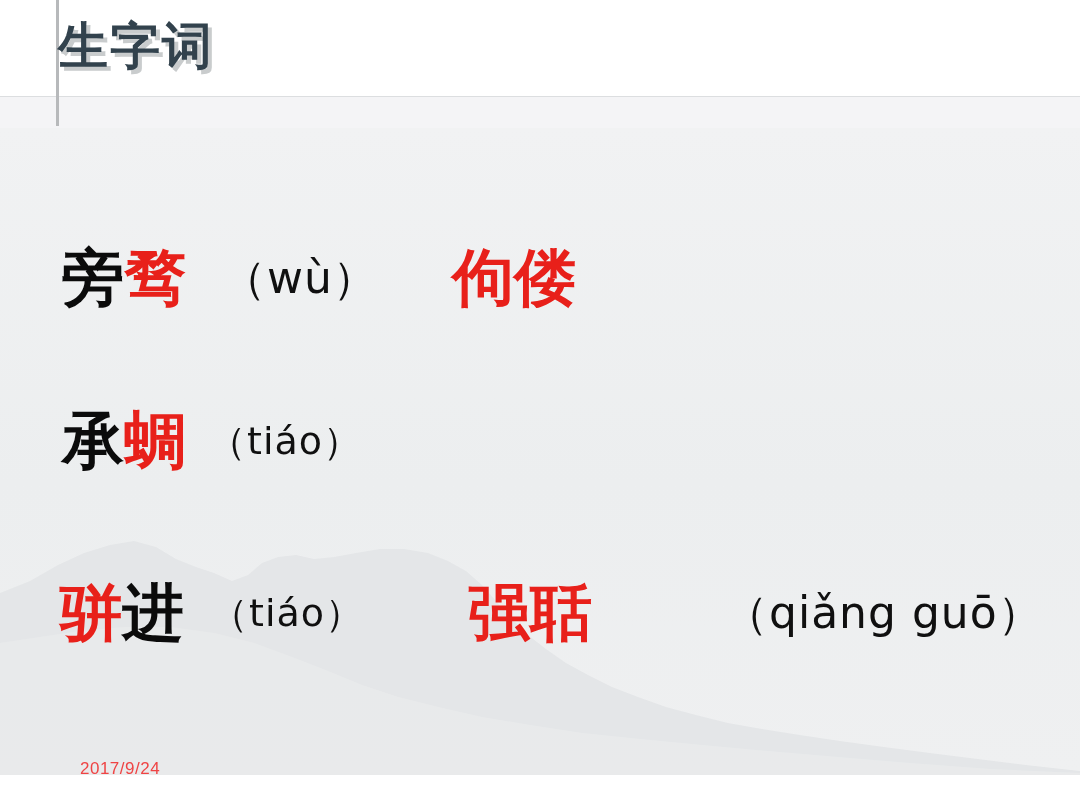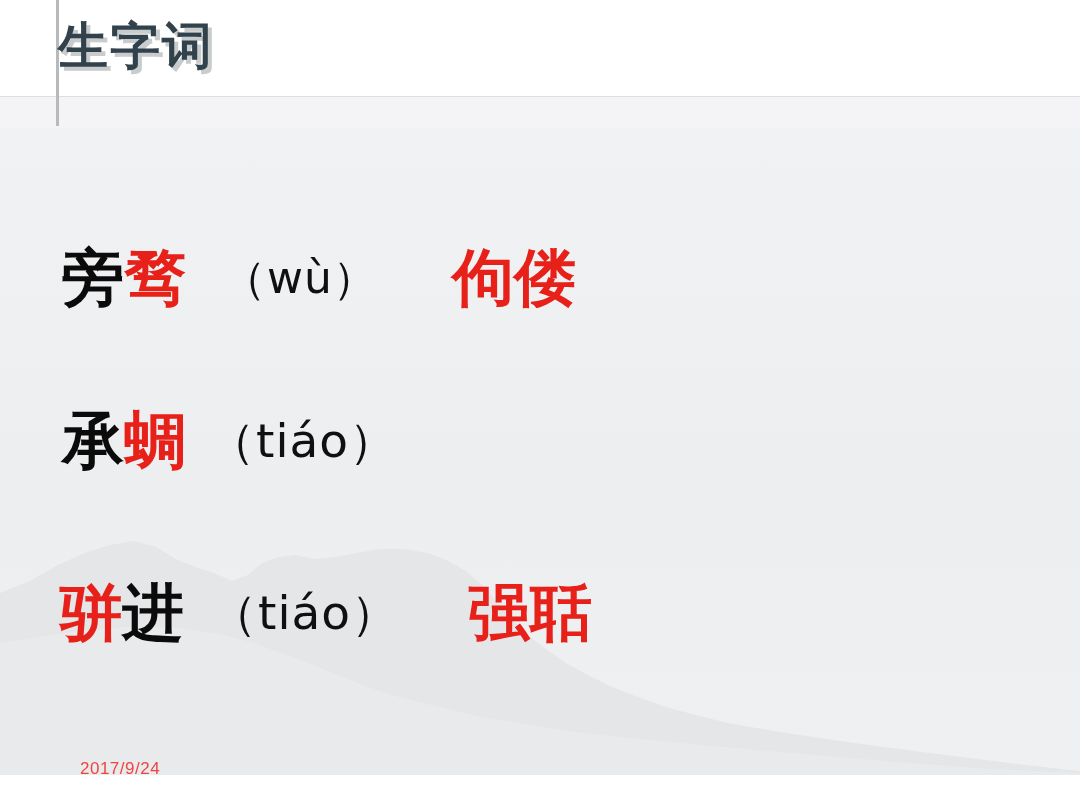--- a/index.html
+++ b/index.html
@@ -111,21 +111,21 @@
   .pinyin {
     position: absolute;
     font-family: "DejaVu Sans", "Liberation Sans", sans-serif;
     font-size: 44px;
     line-height: 110px;
     color: #101010;
     white-space: nowrap;
     letter-spacing: 1px;
   }
   .pinyin.small {
-    font-size: 47px;
+    font-size: 38px;
   }
 
   .date-stamp {
     position: absolute;
     left: 80px;
     top: 757px;
     font-size: 17px;
     line-height: 24px;
     color: #ef4444;
     letter-spacing: 0.5px;
@@ -186,20 +186,21 @@
     </div>
 
     <div class="row" style="top:430px;">
       <div class="word" style="left:60px;">
         <span class="k-red">骈</span><span class="k-black">进</span>
       </div>
       <div class="pinyin small" style="left:210px;">（tiáo）</div>
       <div class="word" style="left:468px;">
         <span class="k-red">强</span><span class="k-red">聒</span>
       </div>
+      <div class="pinyin" style="left:724px;">（qiǎng guō）</div>
     </div>
 
   </div>
 
   <div class="date-stamp">2017/9/24</div>
 
   <div class="bottom-strip"></div>
 
 </div>
 

